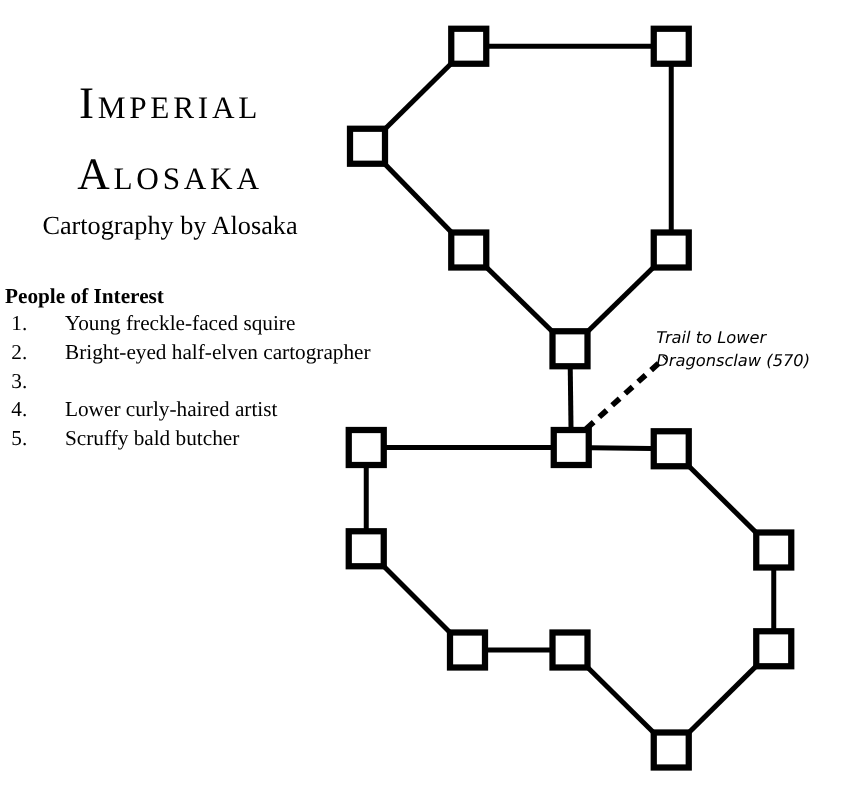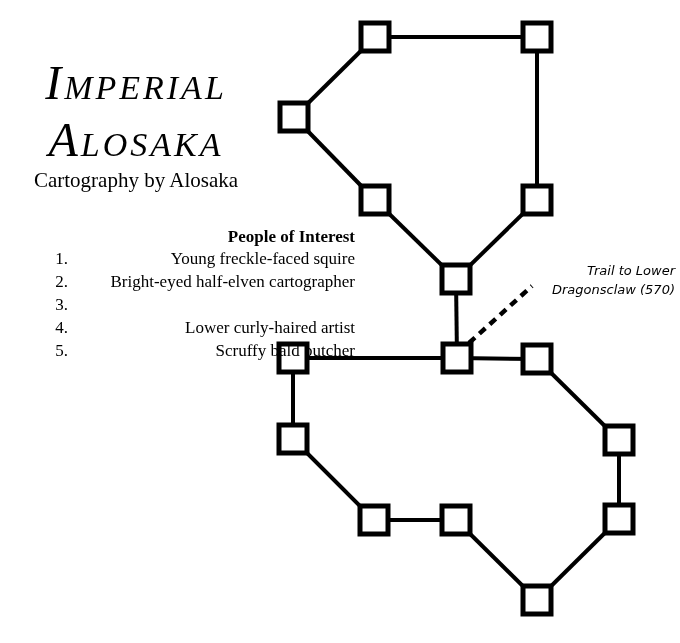--- a/index.html
+++ b/index.html
@@ -21,39 +21,37 @@
     top: 0;
   }
   .title-block {
     position: absolute;
     left: 0;
     top: 54px;
     width: 272px;
     text-align: center;
   }
   .title-line {
-    font-size: 48px;
+    font-size: 36px;
     line-height: 57px;
     font-weight: 400;
     font-variant: small-caps;
     letter-spacing: 3px;
     white-space: nowrap;
-    font-style: italic;
   }
   .subtitle {
     margin-top: 2px;
     font-size: 21px;
     line-height: 21px;
   }
   .poi {
     position: absolute;
-    left: 20px;
+    left: 4px;
     top: 226px;
     width: 335px;
-    text-align: right;
   }
   .poi-heading {
     font-weight: bold;
     font-size: 17px;
     line-height: 21px;
   }
   .poi-row {
     display: flex;
     font-size: 17px;
     line-height: 23px;
@@ -66,21 +64,21 @@
   }
   .poi-label {
     flex: 1;
     white-space: nowrap;
   }
   .trail-label {
     position: absolute;
     left: 525px;
     top: 261px;
     width: 150px;
-    text-align: right;
+    text-align: left;
     font-family: "DejaVu Sans", sans-serif;
     font-style: italic;
     font-size: 13px;
     line-height: 19px;
   }
 </style>
 </head>
 <body>
 
 <svg id="map-svg" width="680" height="643" viewBox="0 0 680 643" aria-hidden="true">

